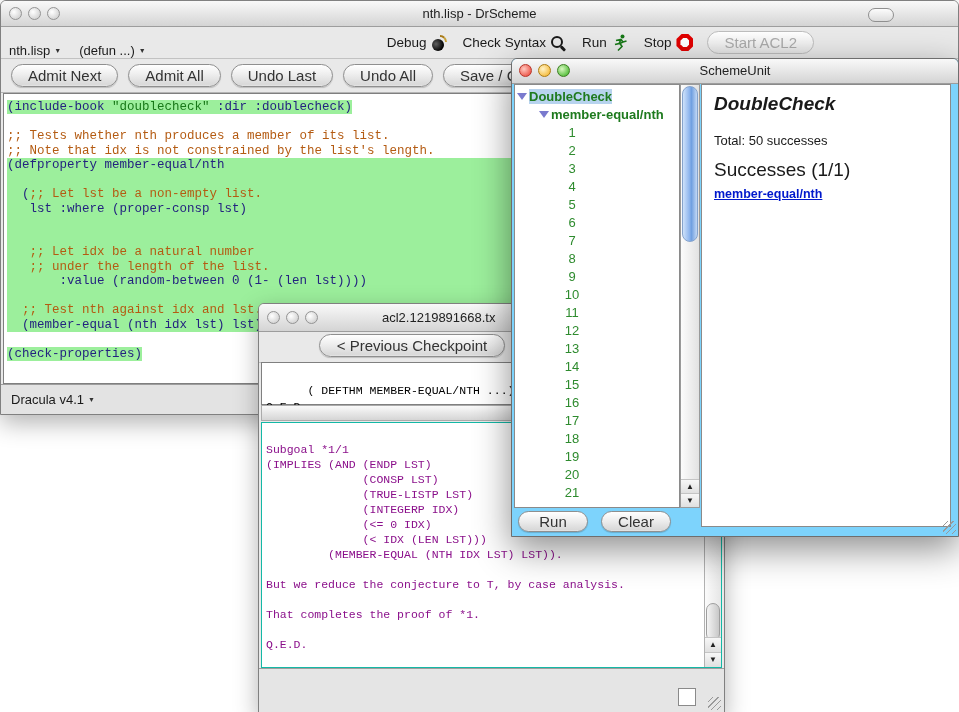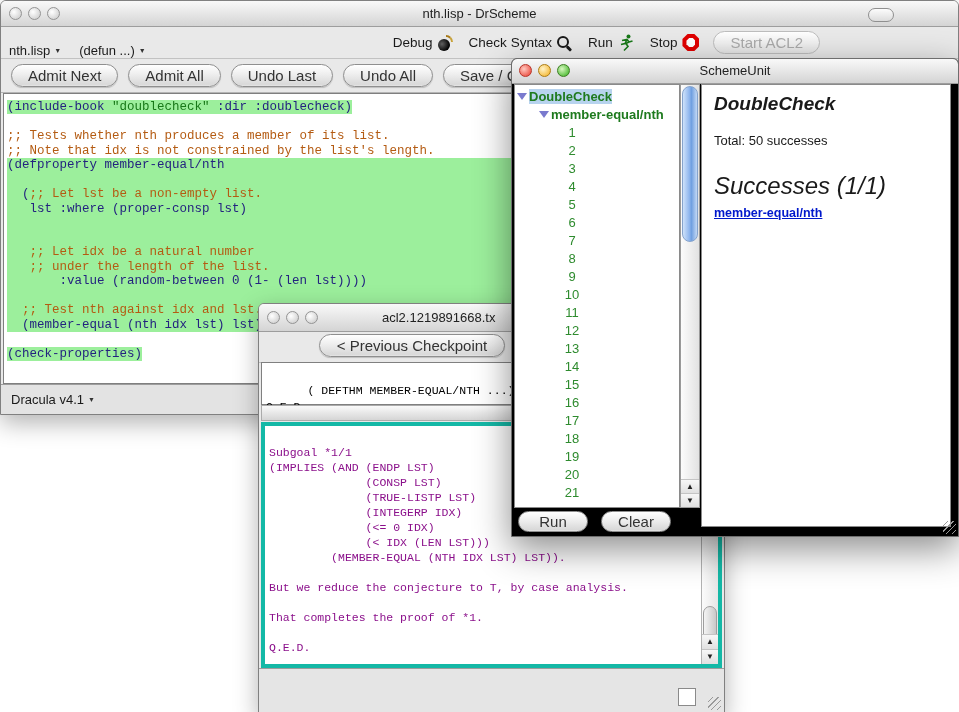--- a/index.html
+++ b/index.html
@@ -30,21 +30,21 @@
   
   #main-window{left:0;top:0;width:957px;height:413px;z-index:1;box-shadow:0 8px 24px rgba(0,0,0,0.30);}
   #main-window .titlebar{height:25px;}
   #main-window .win-title{top:5px;}
   #main-window .lights{top:6px;}
   .tb-pill{position:absolute;right:64px;top:7px;width:24px;height:12px;border:1px solid #8f8f8f;
            border-radius:7px;background:linear-gradient(#fcfcfc,#dcdcdc);}
   #main-row1{height:31px;border-bottom:1px solid #c2c2c2;position:relative;
              display:flex;align-items:flex-end;padding-left:8px;font-size:13px;}
   .dropdown{display:flex;align-items:center;margin-right:18px;}
-  #tb-right{position:absolute;right:138px;top:0;height:31px;display:flex;align-items:center;font-size:13.5px;}
+  #tb-right{position:absolute;right:144px;top:0;height:31px;display:flex;align-items:center;font-size:13.5px;}
   .tb-group{display:flex;align-items:center;gap:5px;margin-left:16px;}
   .bomb{width:15px;height:16px;position:relative;display:inline-block;}
   .bomb::before{content:'';position:absolute;left:0;top:4px;width:12px;height:12px;border-radius:50%;
                 background:radial-gradient(circle at 4px 5px,#606060,#000 72%);}
   .bomb::after{content:'';position:absolute;left:8px;top:0;width:5px;height:5px;
                border-top:2px solid #a87a18;border-right:2px solid #c8a238;border-radius:0 7px 0 0;}
   .magnifier{width:15px;height:15px;position:relative;display:inline-block;}
   .magnifier::before{content:'';position:absolute;left:0;top:1px;width:8px;height:8px;
                      border:2px solid #1a1a1a;border-radius:50%;}
   .magnifier::after{content:'';position:absolute;left:10px;top:10px;width:6px;height:2.5px;
@@ -75,38 +75,38 @@
   #acl2-window .lights{top:7px;}
   #acl2-toolbar{height:30px;position:relative;border-bottom:1px solid #bdbdbd;}
   #prev-checkpoint{position:absolute;left:60px;top:2px;width:186px;}
   #acl2-summary{position:absolute;left:2px;right:2px;top:58px;height:43px;background:#fff;
                 border:1px solid #808080;box-sizing:border-box;padding:4px 4px;
                 font-family:"Liberation Mono",monospace;font-size:11.5px;line-height:16px;
                 white-space:pre;color:#000;}
   #acl2-splitter{position:absolute;left:2px;right:2px;top:101px;height:16px;
                  background:linear-gradient(#fafafa,#d5d5d5);border:1px solid #ababab;box-sizing:border-box;}
   #acl2-main{position:absolute;left:2px;right:2px;top:118px;bottom:45px;background:#fff;
-             border:4px solid #14b8a6;box-sizing:border-box;overflow:hidden;}
+             border:1px solid #14b8a6;box-sizing:border-box;overflow:hidden;}
   #acl2-proof{position:absolute;left:4px;top:4px;font-family:"Liberation Mono",monospace;
               font-size:11.5px;line-height:15px;white-space:pre;color:var(--proof-purple,#8b108b);}
   #acl2-scrollbar{position:absolute;right:0;top:0;bottom:0;width:16px;background:linear-gradient(90deg,#fbfbfb,#e6e6e6);
                   border-left:1px solid #b2b2b2;}
   #acl2-thumb{position:absolute;left:1px;right:1px;top:180px;height:38px;border-radius:8px;
               background:linear-gradient(90deg,#f4f4f4,#c8c8c8);border:1px solid #9e9e9e;box-sizing:border-box;}
   .sb-arrows{position:absolute;left:0;right:0;bottom:0;}
   .sb-arrow{height:14px;text-align:center;font-size:8px;line-height:14px;color:#222;
             border-top:1px solid #c4c4c4;background:linear-gradient(#f7f7f7,#e0e0e0);}
   #acl2-bottombar{position:absolute;left:0;right:0;bottom:0;height:44px;background:#e5e5e5;
                   border-top:1px solid #9d9d9d;}
   #acl2-checkbox{position:absolute;right:28px;top:19px;width:16px;height:16px;background:#fff;
                  border:1px solid #8a8a8a;}
   #acl2-grip{right:3px;bottom:3px;}
 
   
-  #su-window{left:511px;top:58px;width:446px;height:477px;z-index:3;background:#000000;
+  #su-window{left:511px;top:58px;width:446px;height:477px;z-index:3;background:#7dd3fc;
              border:1px solid #6e6e6e;box-shadow:0 12px 36px rgba(0,0,0,0.45);}
   #su-window .titlebar{height:24px;}
   #su-window .win-title{top:4px;}
   #su-window .lights{top:5px;left:7px;}
   #su-tree{position:absolute;left:2px;top:25px;width:166px;height:424px;background:#fff;
            border:1px solid #8a8a8a;box-sizing:border-box;overflow:hidden;padding-top:2px;}
   .tree-row{display:flex;align-items:center;height:18px;font-size:13px;}
   .tree-row.lvl0{padding-left:2px;}
   .tree-row.lvl1{padding-left:24px;}
   .tree-row.lvl2{padding-left:46px;}
@@ -117,21 +117,21 @@
   .tree-label.selected{background:var(--sel-blue,#b7d3ee);}
   #su-scrollbar{position:absolute;left:168px;top:25px;width:20px;height:424px;
                 background:linear-gradient(90deg,#fcfcfc,#e2e2e2);border:1px solid #9a9a9a;box-sizing:border-box;}
   #su-thumb{position:absolute;left:1px;right:1px;top:1px;height:156px;border-radius:9px;
             background:linear-gradient(90deg,#cfe2fa 0%,#8fb6ee 45%,#6f9fe0 60%,#c2d8f5 100%);
             border:1px solid #85a3cc;box-sizing:border-box;}
   #su-report{position:absolute;left:189px;top:25px;right:7px;bottom:9px;background:#fff;
              border:1px solid #8a8a8a;box-sizing:border-box;padding:8px 12px;}
   #report-heading{font-size:19px;font-weight:bold;font-style:italic;}
   #report-total{font-size:13px;margin-top:18px;}
-  #report-successes{font-size:24px;margin-top:24px;font-style:italic;}
+  #report-successes{font-size:19px;margin-top:11px;}
   #report-link{display:inline-block;font-size:12.5px;font-weight:bold;margin-top:6px;
                color:var(--link-blue,#0018cc);text-decoration:underline;}
   #su-buttons{position:absolute;left:6px;top:452px;display:flex;gap:13px;}
   #su-buttons .aqua-btn{height:21px;min-width:70px;border-radius:11px;}
   #su-grip{right:2px;bottom:2px;}
   .runner-icon{display:inline-block;}
 </style>
 </head>
 <body>
 

